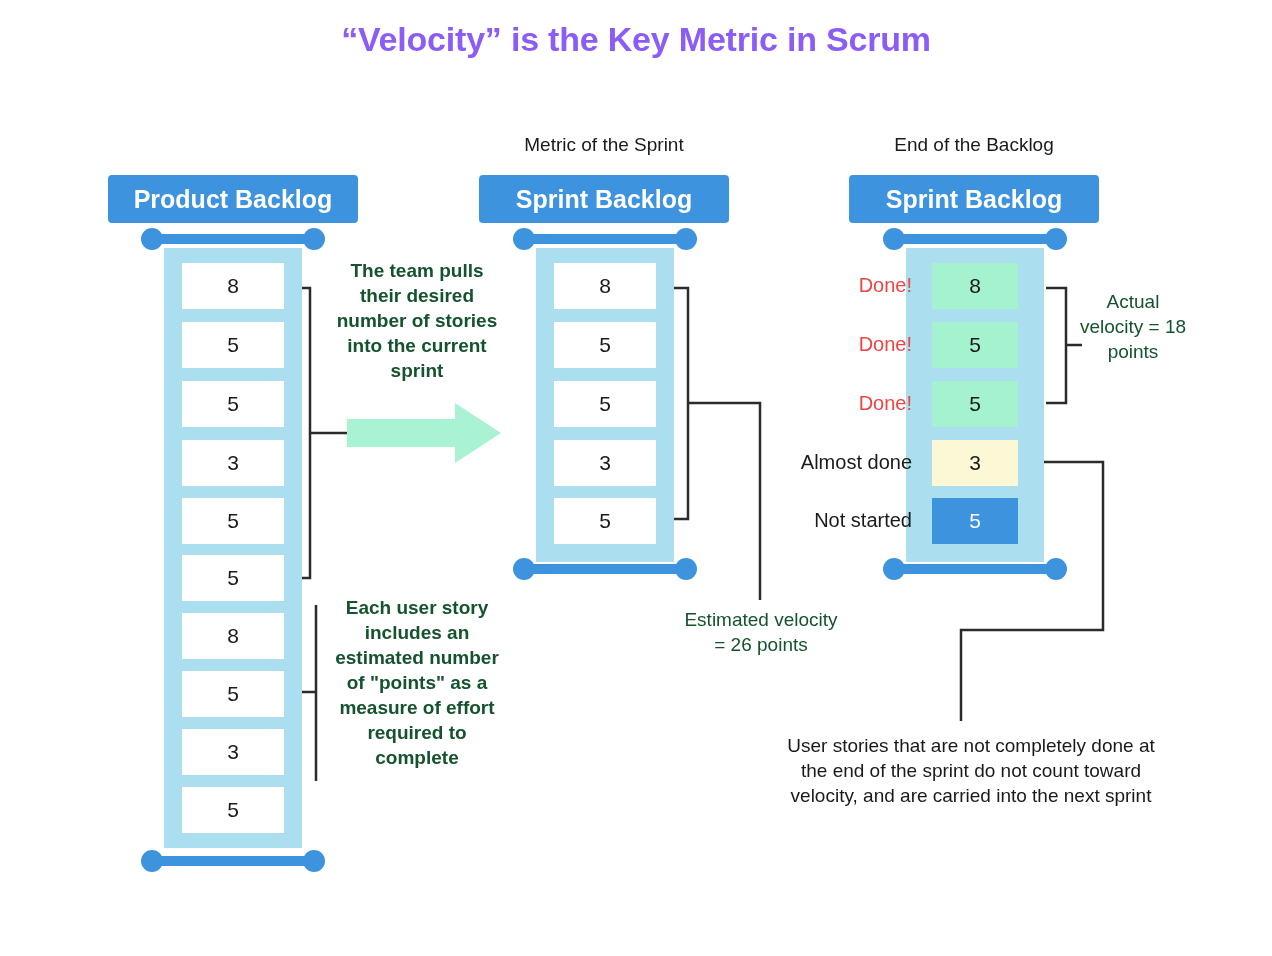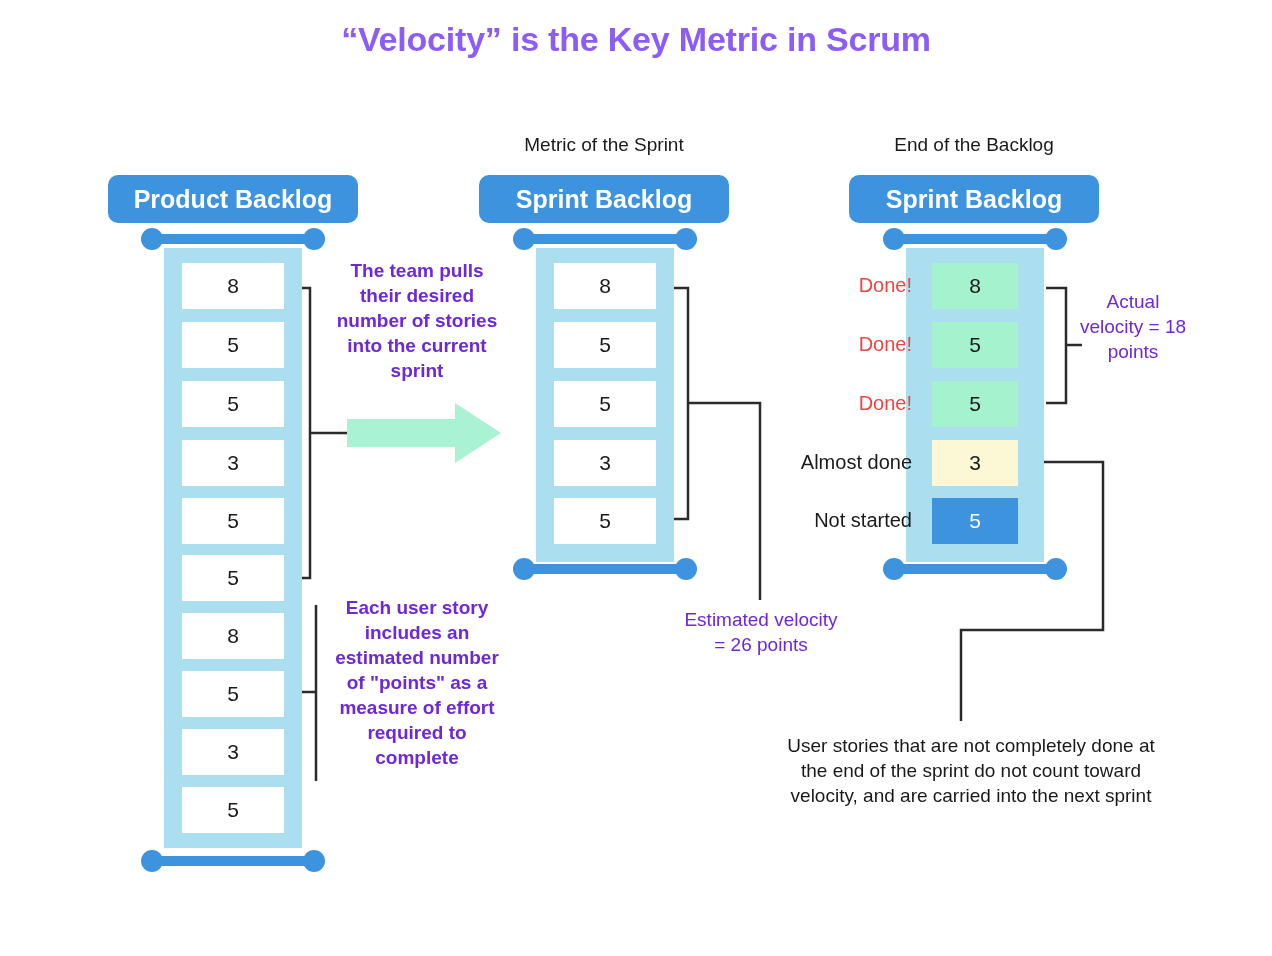--- a/index.html
+++ b/index.html
@@ -38,21 +38,21 @@
     text-align: center;
     font-size: 19px;
     color: #1a1a1a;
     white-space: nowrap;
   }
 
   
   .pill {
     position: absolute;
     height: 48px;
-    border-radius: 10px;
+    border-radius: 4px;
     background: #3d93dd;
     color: #ffffff;
     font-size: 25px;
     font-weight: bold;
     display: flex;
     align-items: center;
     justify-content: center;
     box-sizing: border-box;
   }
 
@@ -105,21 +105,21 @@
   }
   .status-label.done-label { color: #ef4444; }
   .status-label.other-label { color: #1a1a1a; }
 
   
   .annot {
     position: absolute;
     font-size: 19px;
     line-height: 25px;
     text-align: center;
-    color: #6d28d9;
+    color: #14532d;
   }
   .annot.bold { font-weight: bold; }
 
   .note {
     position: absolute;
     font-size: 19px;
     line-height: 25px;
     text-align: center;
     color: #1a1a1a;
   }

